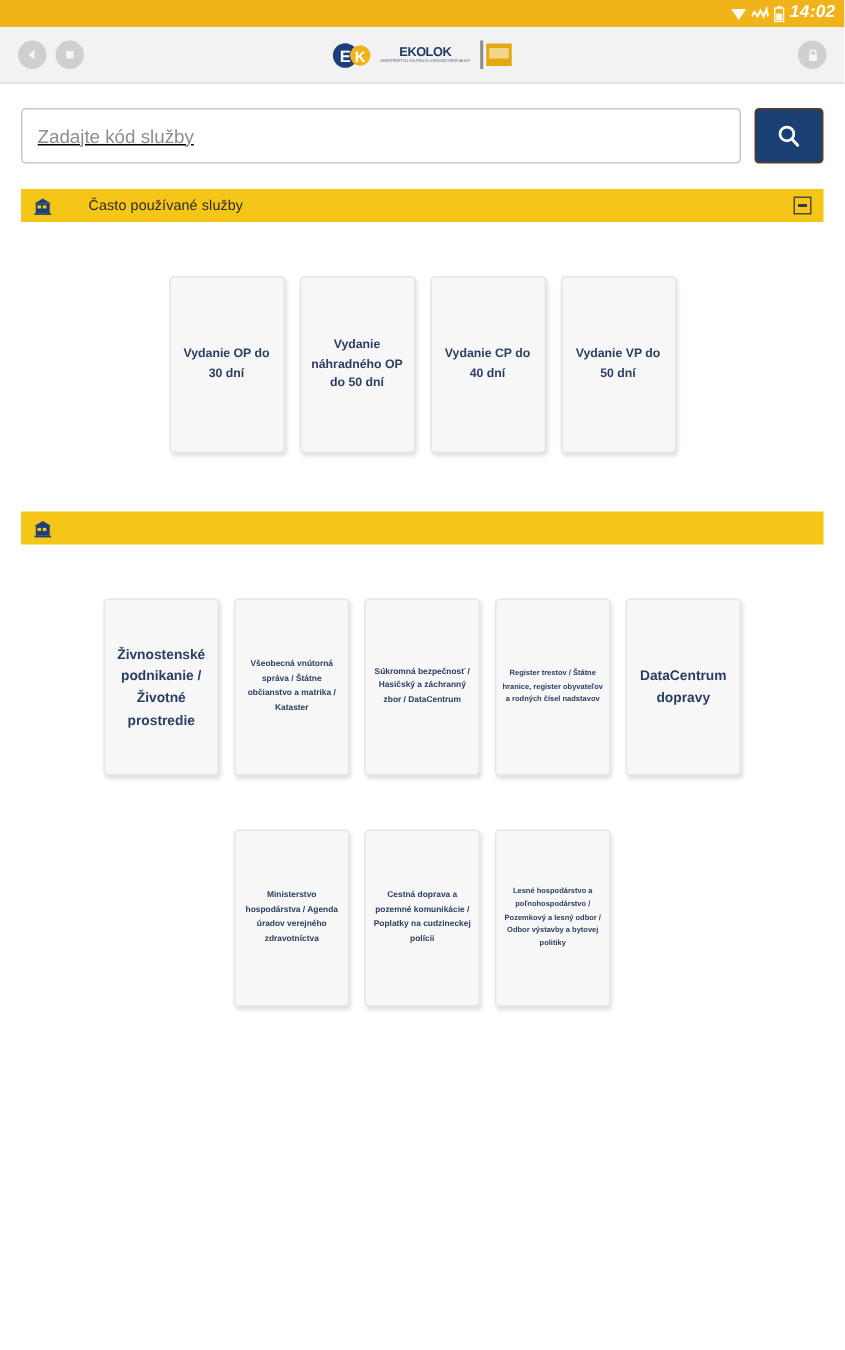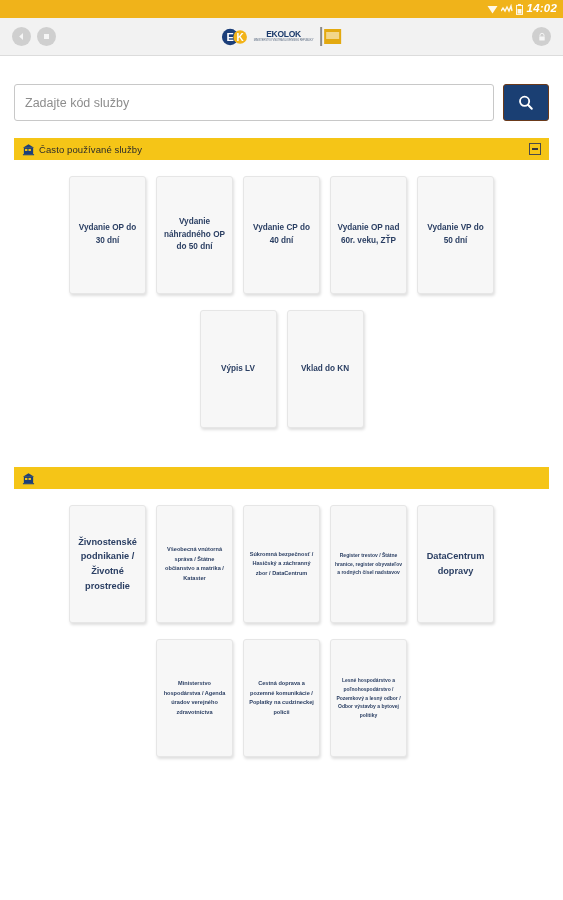--- a/index.html
+++ b/index.html
@@ -79,22 +79,23 @@
     width: 13px; height: 7px; background: #f2d68a;
   }
 
   
   .page { padding: 0 14px; background: #fff; }
 
   
   .searchrow {
     display: flex;
     align-items: center;
-    margin-top: 28px;
+    margin-top: 16px;
     gap: 9px;
+    text-decoration: underline;
   }
   .search-input {
     flex: 1;
     height: 37px;
     border: 1px solid #c8c8c8;
     border-radius: 3px;
     background: #fff;
     font-size: 12.5px;
     color: #7b7b7b;
     padding: 0 10px;
@@ -112,21 +113,21 @@
   }
 
   
   .section-bar {
     margin-top: 17px;
     height: 22px;
     background: #f5c517;
     display: flex;
     align-items: center;
     padding: 0 8px;
-    gap: 4px;
+    gap: 24px;
   }
   .section-bar .sec-title {
     font-size: 9.5px;
     color: #2b2b2b;
     font-weight: normal;
     letter-spacing: 0.1px;
     flex: 1;
   }
   .sec-icon { width: 13px; height: 13px; display: block; }
   .collapse-btn {
@@ -136,21 +137,21 @@
     background: #f5c517;
     cursor: pointer;
   }
   .collapse-btn i { display: block; width: 6px; height: 2px; background: #3a3a3a; }
 
   
   .card-row {
     display: flex;
     justify-content: center;
     gap: 10px;
-    margin-top: 16px;
+    margin-top: 36px;
   }
   .card {
     width: 77px;
     min-height: 118px;
     background: #f7f7f7;
     border: 1px solid #e6e6e6;
     border-radius: 3px;
     box-shadow: 1px 2px 3px rgba(0,0,0,0.13);
     display: flex;
     align-items: center;
@@ -262,35 +263,24 @@
     <div class="card">
       <span class="lbl">Vydanie OP do 30 dní</span>
     </div>
     <div class="card">
       <span class="lbl">Vydanie náhradného OP do 50 dní</span>
     </div>
     <div class="card">
       <span class="lbl">Vydanie CP do 40 dní</span>
     </div>
     <div class="card">
-      <span class="lbl">Vydanie OP nad 60r. veku, ZŤP</span>
-    </div>
-    <div class="card">
       <span class="lbl">Vydanie VP do 50 dní</span>
     </div>
   </div>
 
-  <div class="card-row">
-    <div class="card">
-      <span class="lbl">Výpis LV</span>
-    </div>
-    <div class="card">
-      <span class="lbl">Vklad do KN</span>
-    </div>
-  </div>
 
   <div class="spacer-lg"></div>
 
   <div class="section-bar">
     <svg class="sec-icon" viewBox="0 0 14 14">
       <rect x="2" y="5" width="10" height="7" fill="#1c3f7a"></rect>
       <rect x="3.2" y="6.4" width="2.6" height="2.2" fill="#f5c517"></rect>
       <rect x="7" y="6.4" width="2.6" height="2.2" fill="#f5c517"></rect>
       <path d="M1 5 L7 1.4 L13 5 Z" fill="#1c3f7a"></path>
       <rect x="1" y="12" width="12" height="1.2" fill="#1c3f7a"></rect>

